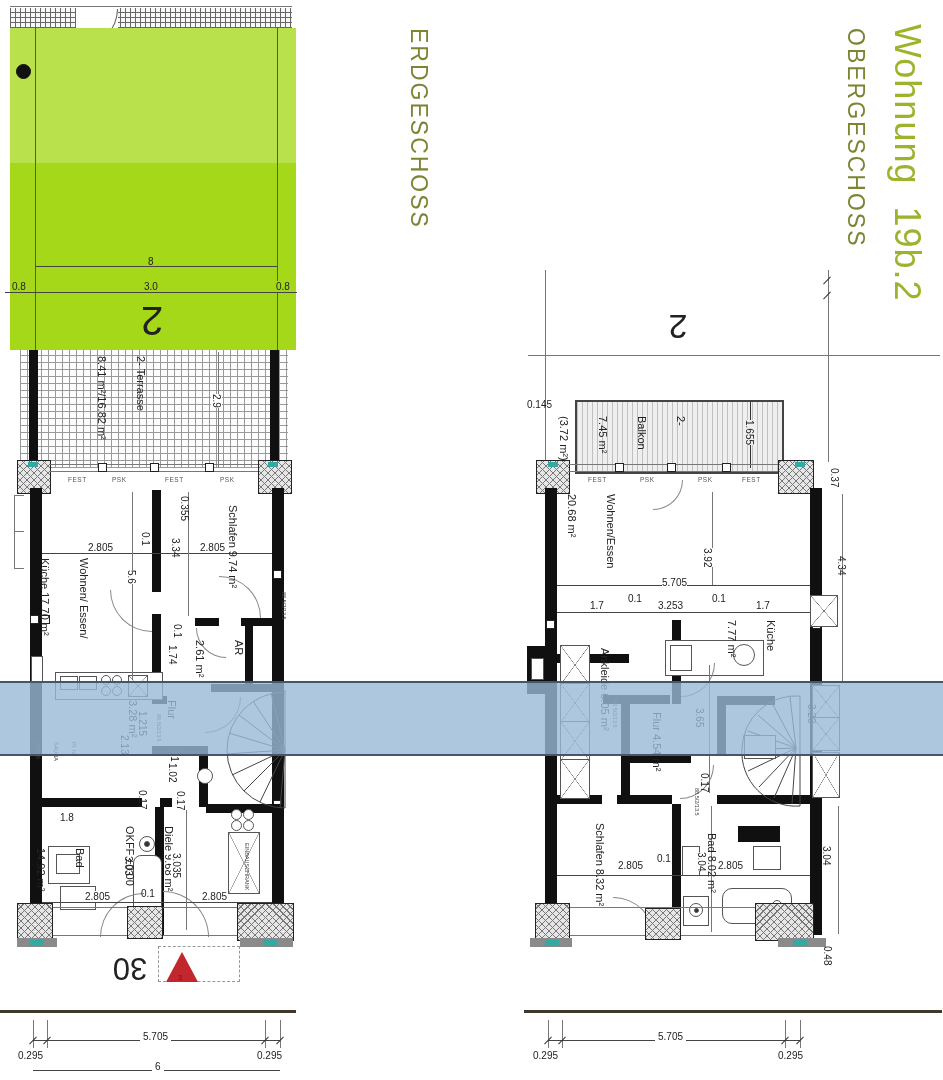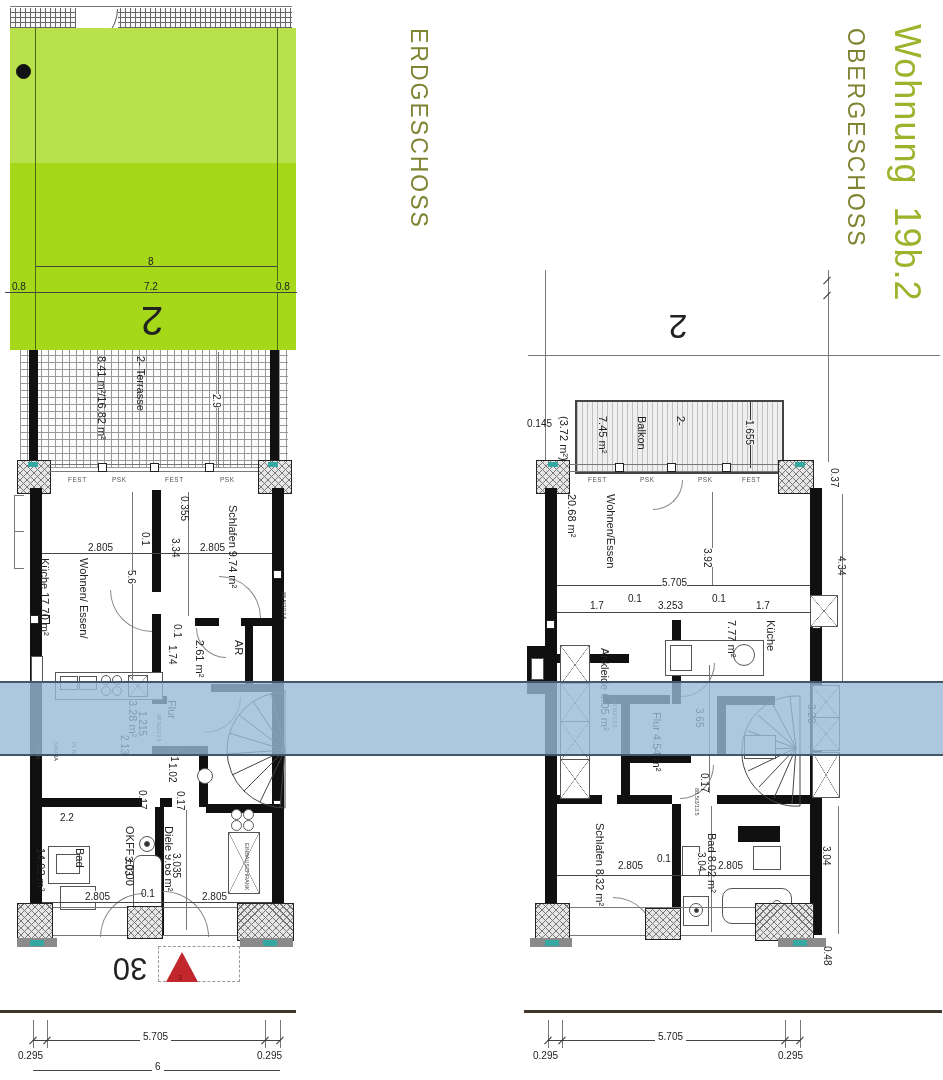--- a/index.html
+++ b/index.html
@@ -54,21 +54,21 @@
   <div class="arc" style="left:80px;top:9px;width:38px;height:38px;border-right:1px solid #555;border-bottom:1px solid #555;border-radius:0 0 100% 0"></div>
   <div style="position:absolute;left:10px;top:28px;width:286px;height:135px;background:#b9e14b"></div>
   <div style="position:absolute;left:10px;top:163px;width:286px;height:187px;background:#a5d818"></div>
   <div class="circ" style="left:16px;top:64px;width:13px;height:13px;background:#111;border-color:#111"></div>
   <div class="thin" style="left:35px;top:28px;width:1px;height:322px;background:#4c6b10"></div>
   <div class="thin" style="left:277px;top:28px;width:1px;height:322px;background:#4c6b10"></div>
   <div class="dline" style="left:35px;top:266px;width:242px;height:1px"></div>
   <div class="lbl" style="left:148px;top:256px">8</div>
   <div class="dline" style="left:5px;top:292px;width:292px;height:1px"></div>
   <div class="lbl" style="left:12px;top:281px;background:#a5d818">0.8</div>
-  <div class="lbl" style="left:144px;top:281px;background:#a5d818">7.2</div>
+  <div class="lbl" style="left:144px;top:281px;background:#a5d818">3.0</div>
   <div class="lbl" style="left:276px;top:281px;background:#a5d818">0.8</div>
   <div class="lbl r180" style="left:132px;top:298px;width:40px;height:46px;font-size:40px;line-height:46px;text-align:center">2</div>
 
   <div class="grid" style="left:20px;top:350px;width:268px;height:118px"></div>
   <div class="wall" style="left:29px;top:350px;width:9px;height:118px"></div>
   <div class="wall" style="left:270px;top:350px;width:9px;height:118px"></div>
   <div class="lbl rm r90" style="left:173px;top:356px">
     <div>2- Terrasse</div>
     <div>8.41 m²/16.82 m²</div>
   </div>
@@ -229,41 +229,41 @@
   <div class="lbl" style="left:200px;top:542px;background:#fff">2.805</div>
   <div class="lbl r90" style="left:137px;top:570px;background:#fff">5.6</div>
   <div class="lbl r90" style="left:183px;top:624px">0.1</div>
   <div class="lbl r90" style="left:178px;top:645px">1.74</div>
   <div class="lbl r90" style="left:148px;top:711px">1.215</div>
   <div class="lbl r90" style="left:130px;top:735px">2.13</div>
   <div class="lbl r90" style="left:180px;top:748px">0.1</div>
   <div class="lbl r90" style="left:178px;top:763px">1.02</div>
   <div class="lbl r90" style="left:148px;top:790px">0.17</div>
   <div class="lbl r90" style="left:186px;top:791px">0.17</div>
-  <div class="lbl" style="left:60px;top:812px">2.2</div>
+  <div class="lbl" style="left:60px;top:812px">1.8</div>
   <div class="lbl r90" style="left:134px;top:856px">3.03</div>
   <div class="lbl r90" style="left:182px;top:853px;background:#fff">3.035</div>
   <div class="lbl" style="left:141px;top:888px">0.1</div>
   <div class="lbl" style="left:85px;top:891px;background:#fff">2.805</div>
   <div class="lbl" style="left:202px;top:891px;background:#fff">2.805</div>
   <div class="lbl tiny r90" style="left:162px;top:714px">88.5/2/13.5</div>
   <div class="lbl tiny r90" style="left:287px;top:592px">88.5/2/13.5</div>
   <div class="lbl tiny r90" style="left:89px;top:742px">
     <div>Pl. für</div>
     <div>SAUNA</div>
     <div>2.0/1.0</div>
   </div>
 
   <div class="thin" style="left:545px;top:270px;width:1px;height:192px"></div>
   <div class="thin" style="left:828px;top:270px;width:1px;height:192px"></div>
   <div class="thin" style="left:528px;top:355px;width:412px;height:1px"></div>
   <div class="tk" style="left:822px;top:280px"></div>
   <div class="tk" style="left:822px;top:295px"></div>
   <div class="lbl r180" style="left:660px;top:306px;width:36px;height:42px;font-size:34px;line-height:42px;text-align:center">2</div>
-  <div class="lbl" style="left:527px;top:418px">0.145</div>
+  <div class="lbl" style="left:527px;top:399px">0.145</div>
 
   <div class="stripes" style="left:575px;top:400px;width:205px;height:70px"></div>
   <div class="lbl rm r90" style="left:713px;top:416px">
     <div>2-</div>
     <div>Balkon</div>
     <div>7.45 m²</div>
     <div>(3.72 m²)</div>
   </div>
   <div class="thin" style="left:750px;top:402px;width:1px;height:66px;background:#333"></div>
   <div class="lbl r90" style="left:755px;top:420px;background:#efefef">1.655</div>

